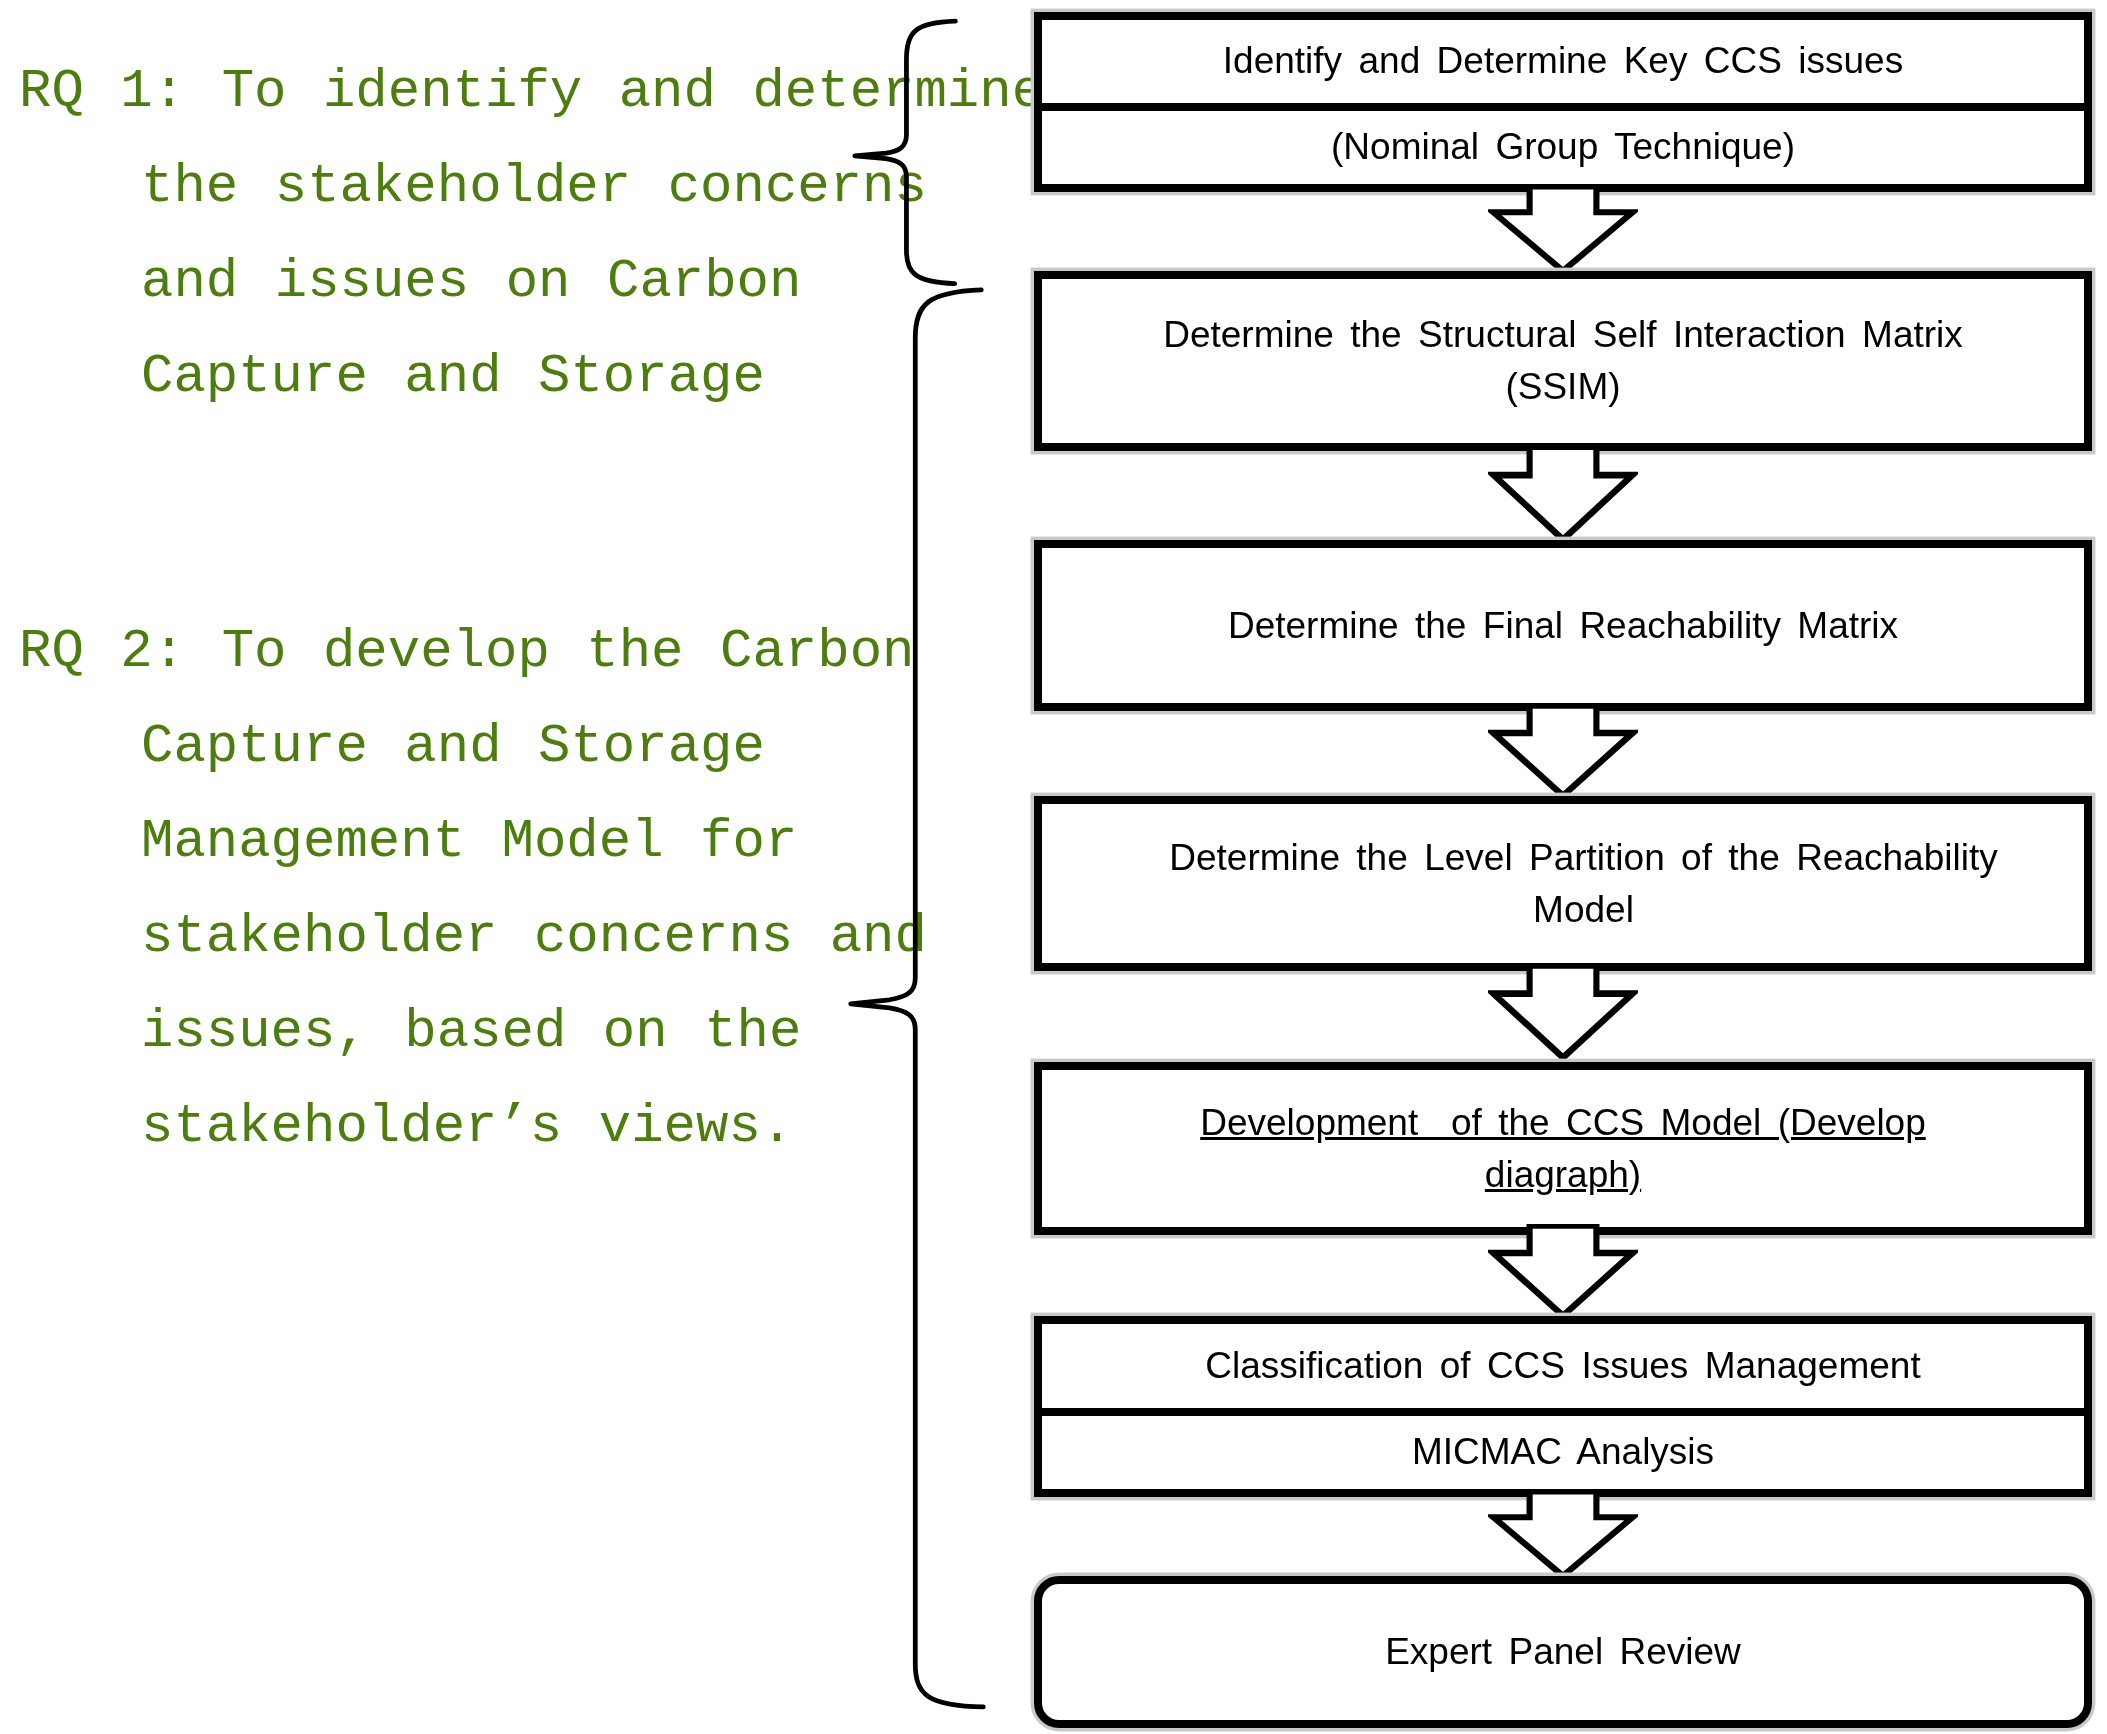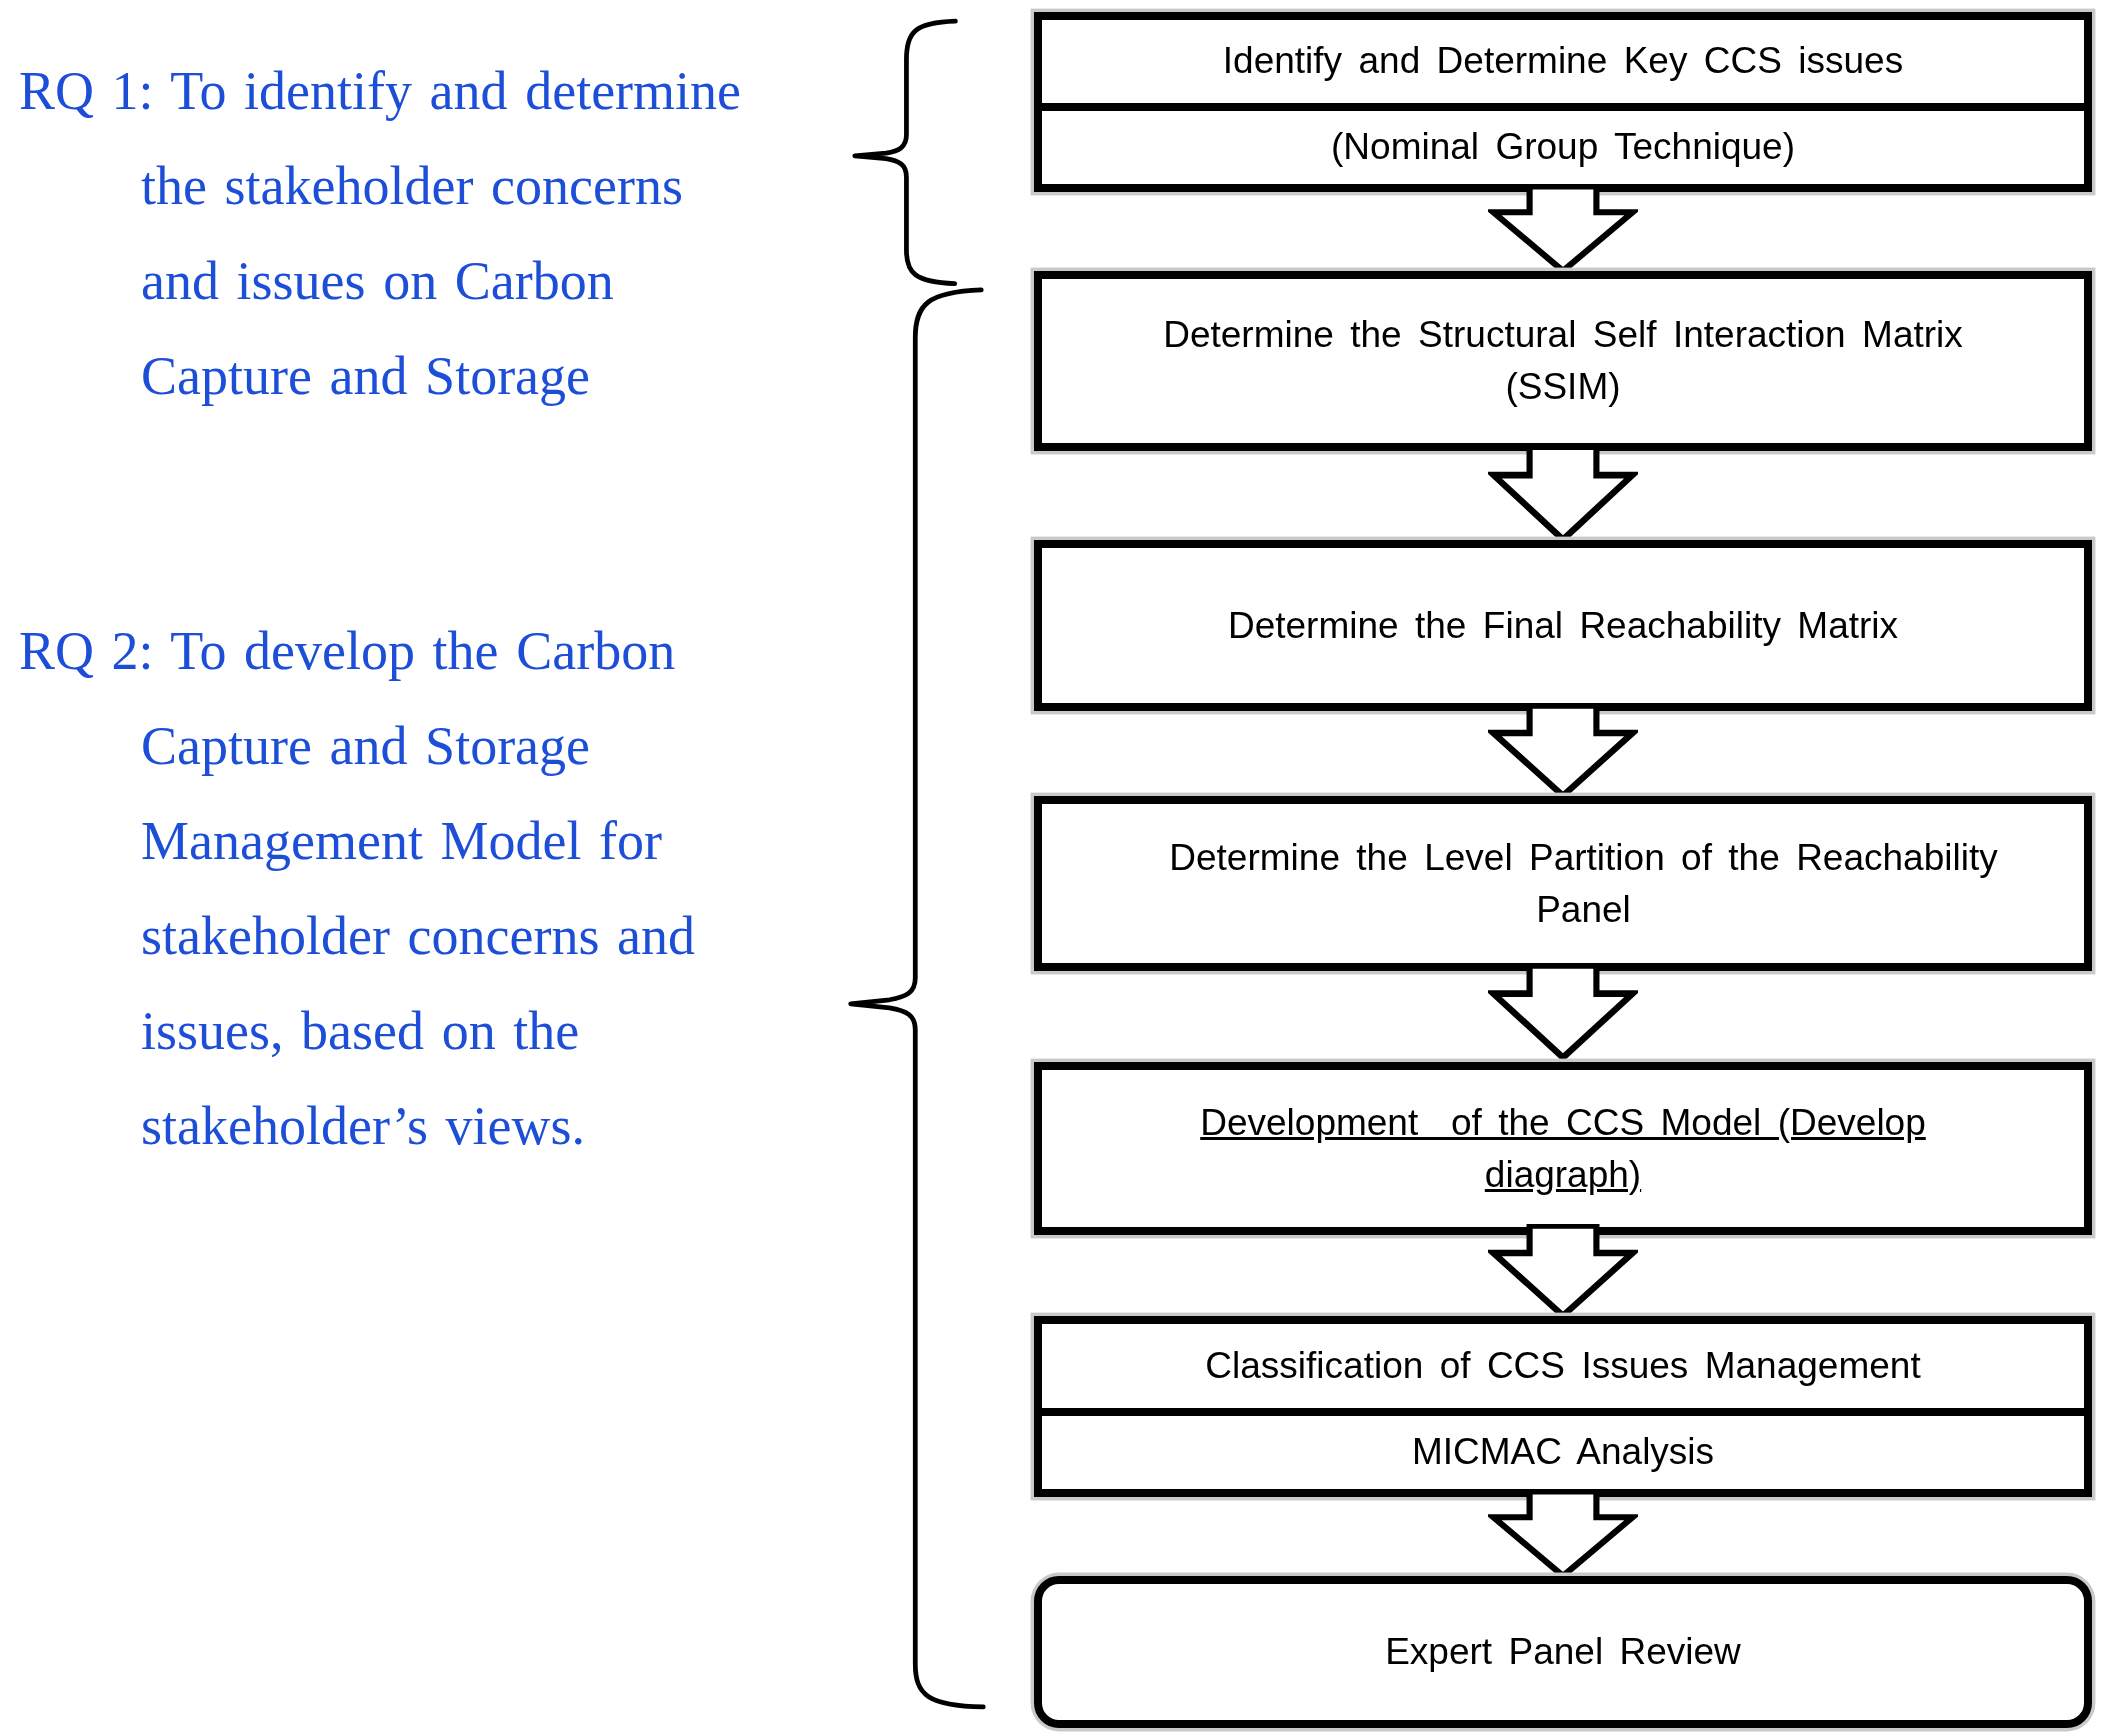--- a/index.html
+++ b/index.html
@@ -5,23 +5,23 @@
   html,body { margin:0; padding:0; background:#ffffff; }
   .canvas {
     position:relative; width:2108px; height:1735px;
     background:#ffffff; color:#000;
     font-family:"Liberation Sans", sans-serif;
     overflow:hidden;
   }
   
   .rq {
     position:absolute; left:19px;
-    font-family:Liberation Serif, serif;
+    font-family:Liberation Mono, monospace;
     font-size:54px; line-height:95px; word-spacing:4.1px;
-    white-space:nowrap; color:#1d4ed8;
+    white-space:nowrap; color:#4d7c0f;
   }
   .rq .rq-line { height:95px; }
   .rq .cont { margin-left:122px; }
   .rq1 { top:44px; }
   .rq2 { top:604px; }
 
   
   .braces { position:absolute; left:0; top:0; width:2108px; height:1735px; }
 
   
@@ -113,21 +113,21 @@
     </div>
   </div>
 
   <svg class="arrow a3" viewBox="0 0 220 132" preserveAspectRatio="none" xmlns="http://www.w3.org/2000/svg">
     <path d="M61,2 L61,40 L8,40 L110,126 L212,40 L159,40 L159,2 Z M110,126 L110,131" fill="#fff" stroke="#000" stroke-width="9"></path>
   </svg>
 
   <div class="box b4">
     <div class="sec">
       <div class="line">Determine the Level Partition of the Reachability</div>
-      <div class="line">Panel</div>
+      <div class="line">Model</div>
     </div>
   </div>
 
   <svg class="arrow a4" viewBox="0 0 220 132" preserveAspectRatio="none" xmlns="http://www.w3.org/2000/svg">
     <path d="M61,2 L61,40 L8,40 L110,126 L212,40 L159,40 L159,2 Z M110,126 L110,131" fill="#fff" stroke="#000" stroke-width="9"></path>
   </svg>
 
   <div class="box b5">
     <div class="sec">
       <div class="line">Development  of the CCS Model (Develop</div>

